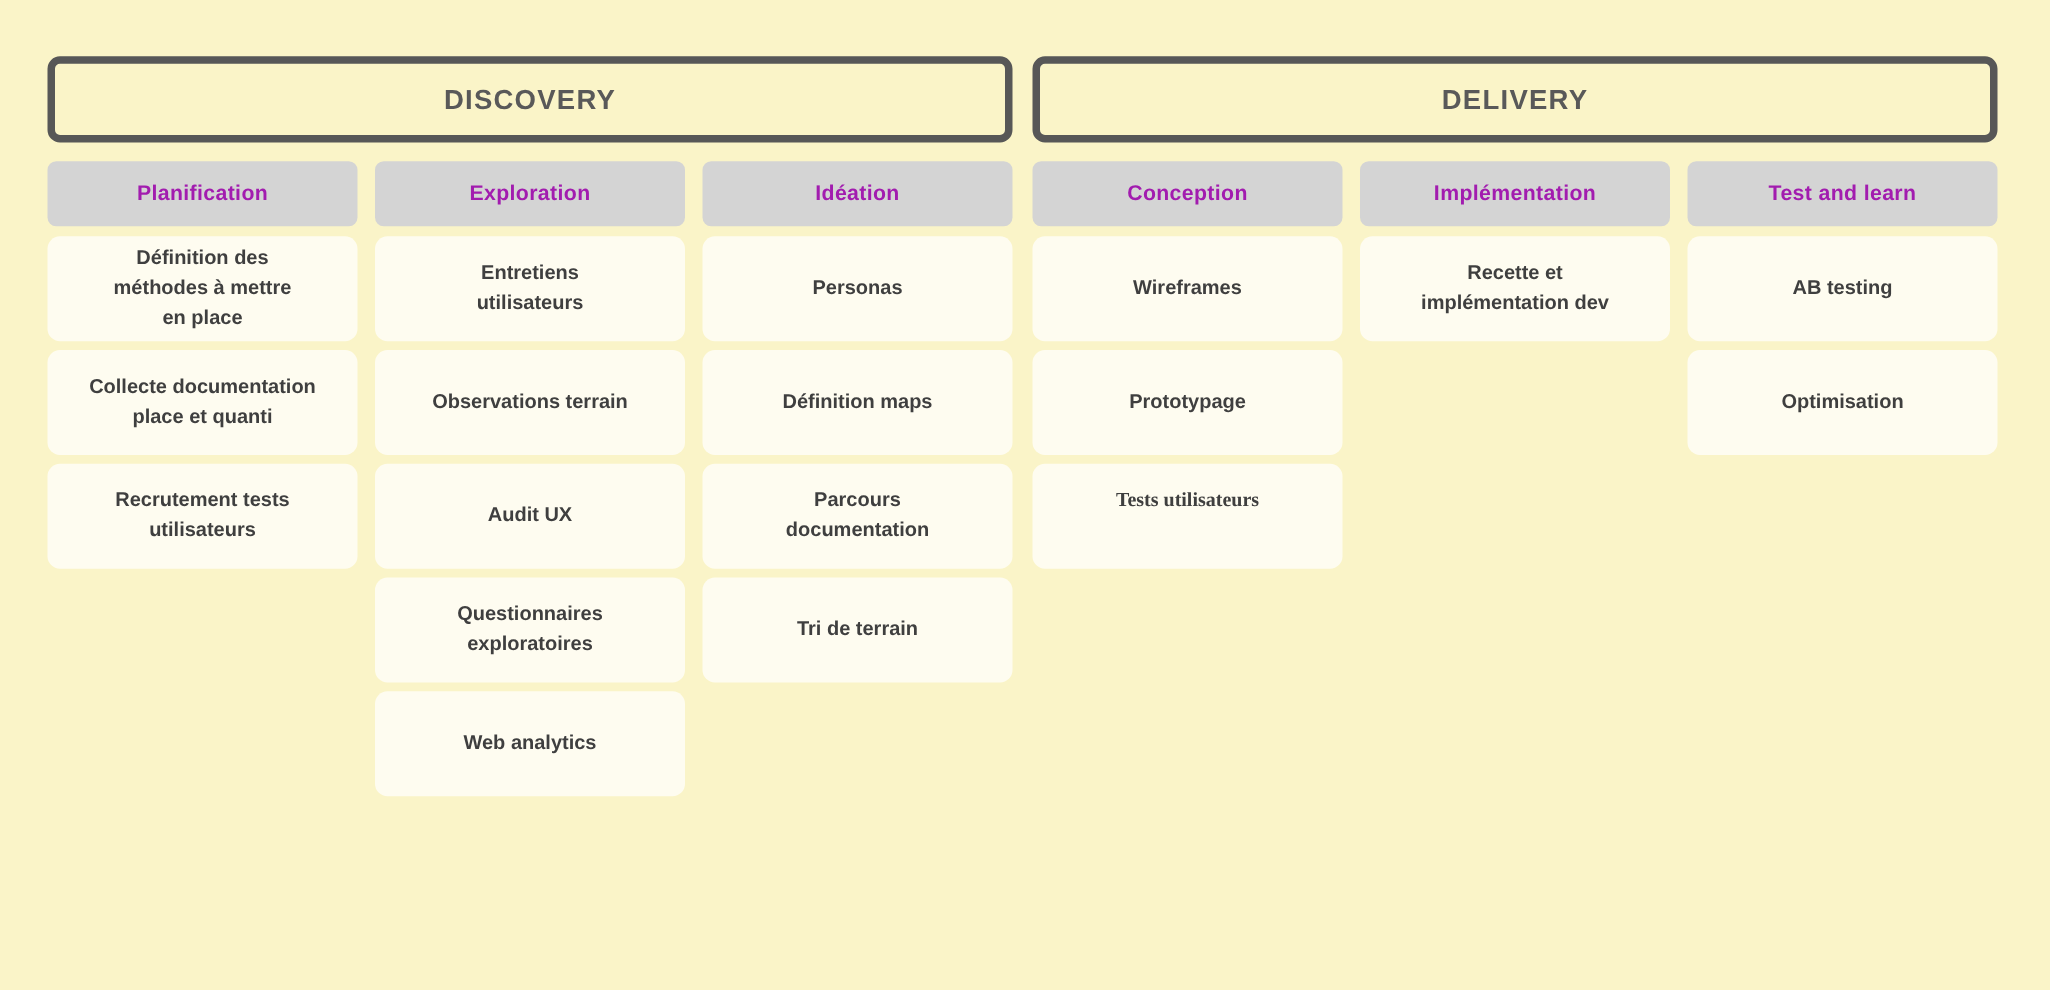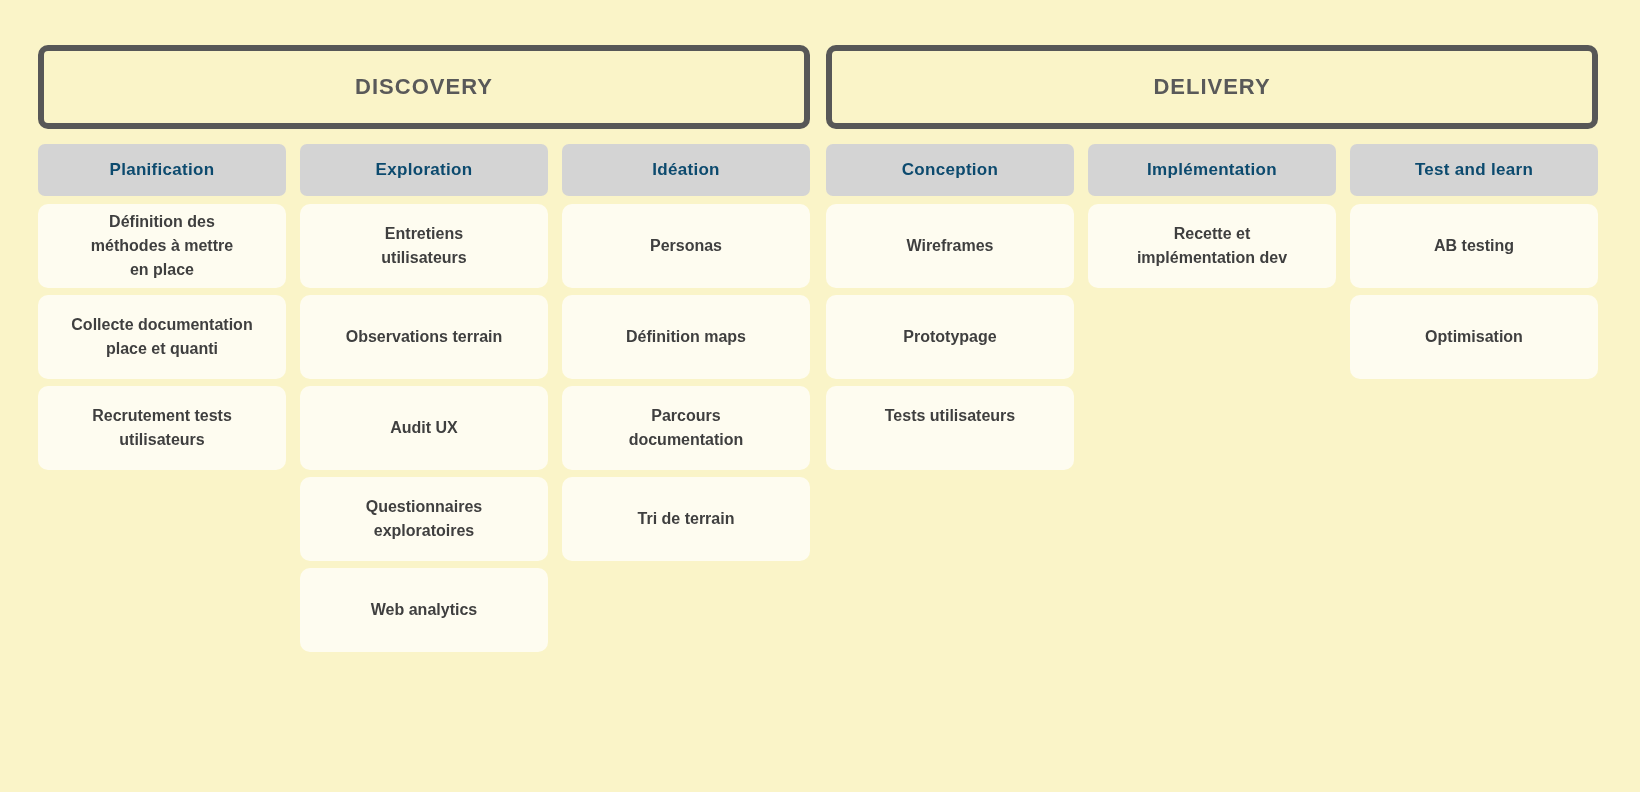--- a/index.html
+++ b/index.html
@@ -10,21 +10,21 @@
     font-family: "Liberation Sans", sans-serif;
   }
   .board {
     position: absolute;
     left: 38px; top: 45px;
     display: flex;
     gap: 16px;
   }
   .group { width: 772px; display: flex; flex-direction: column; }
   .group-titlebox {
-    height: 84px;
+    height: 69px;
     border: 6px solid #575757;
     border-radius: 10px;
     display: flex; align-items: center; justify-content: center;
     margin-bottom: 15px;
     background: transparent;
   }
   .group-title {
     font-size: 22px;
     font-weight: bold;
     letter-spacing: 1px;
@@ -33,42 +33,42 @@
   .cols { display: flex; gap: 14px; }
   .col { width: 248px; display: flex; flex-direction: column; }
   .col-header {
     height: 52px;
     background: #D4D4D4;
     border-radius: 7px;
     display: flex; align-items: center; justify-content: center;
     font-size: 17px;
     font-weight: bold;
     letter-spacing: 0.3px;
-    color: #0c4a6e;
+    color: #a21caf;
     margin-bottom: 8px;
     text-align: center;
   }
   .card {
     min-height: 84px;
     background: #FEFCF0;
     border-radius: 10px;
     display: flex; align-items: center; justify-content: center;
     text-align: center;
     font-size: 16px;
     font-weight: bold;
     line-height: 24px;
     color: #3F3F3F;
     margin-bottom: 7px;
     white-space: pre-line;
     padding: 6px 14px;
   }
   
   .col.offset-down .card:first-child { margin-top: 6px; }
   
-  .card.align-top { align-items: flex-start; padding-top: 18px; }
+  .card.align-top { align-items: flex-start; padding-top: 18px; font-family: Liberation Serif, serif; }
 </style>
 </head>
 <body>
 
 <div class="board">
 
   <div class="group">
     <div class="group-titlebox">
       <span class="group-title">DISCOVERY</span>
     </div>

